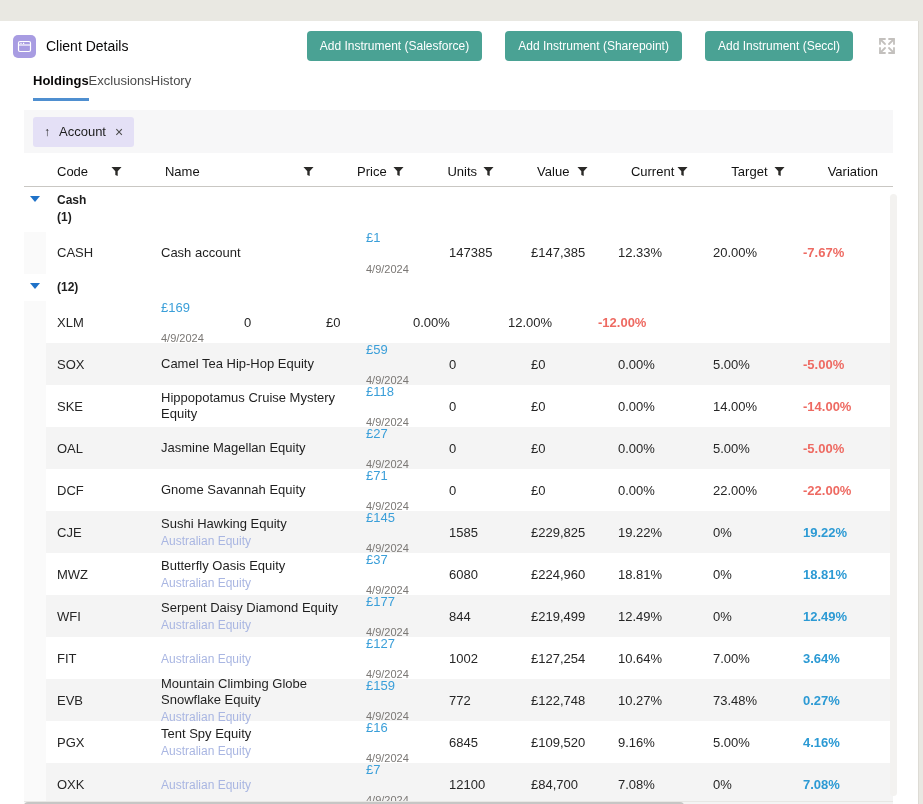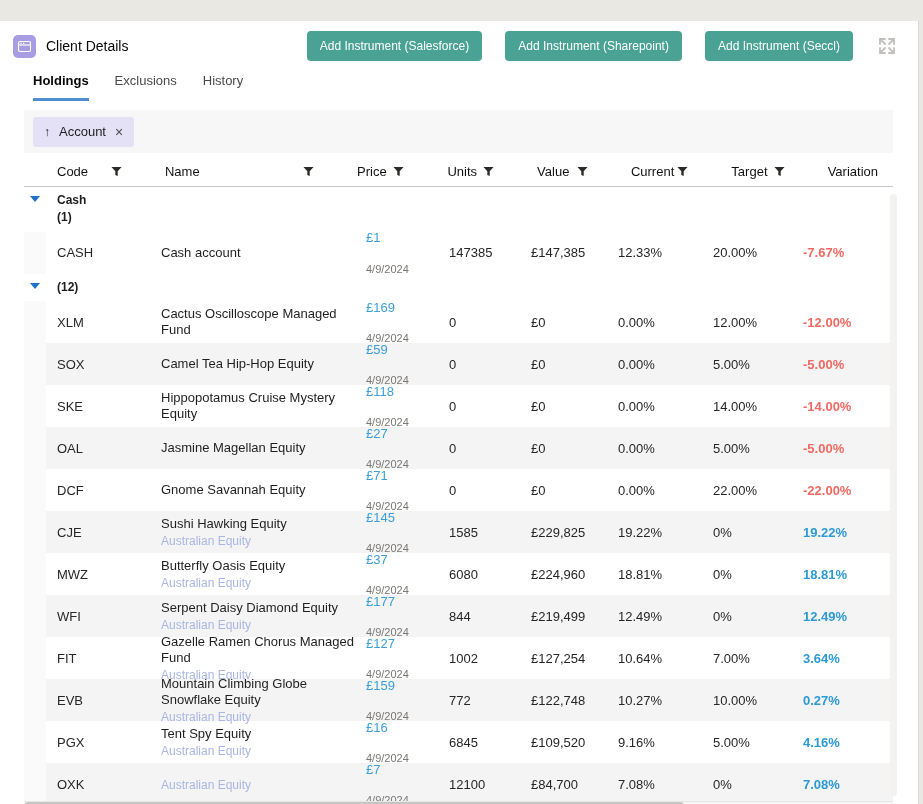--- a/index.html
+++ b/index.html
@@ -29,21 +29,21 @@
   }
   .hdr-title { font-size:14px; color:#080707; }
   .hdr-right { margin-left:auto; display:flex; align-items:center; gap:23px; }
   .btn {
     background:#4aa294; color:#fff; border:none; border-radius:4px;
     font-size:12px; font-family:inherit; padding:8px 13px; cursor:pointer;
     white-space:nowrap;
   }
   .expand { width:18px; height:18px; color:#c3c0bd; margin-left:2px; cursor:pointer; }
   
-  .tabs { display:flex; gap:26px; padding-left:33px; margin-top:2px; }
+  .tabs { display:flex; padding-left:33px; margin-top:2px; }
   .tab { font-size:13px; color:#4a4a4a; padding-bottom:10px; cursor:pointer; border-bottom:3px solid transparent; }
   .tab.active { color:#080707; font-weight:bold; border-bottom-color:#4f8fd0; }
   
   .filterbar {
     margin:9px 25px 0 24px; height:43px;
     background:#f7f7f8; display:flex; align-items:center; padding-left:9px;
   }
   .chip {
     display:inline-flex; align-items:center; gap:9px;
     background:#e4e0f6; border-radius:3px; height:30px; padding:0 11px;
@@ -225,23 +225,20 @@
           <span class="caret"></span>
         </div>
         <div class="glabels">
           <div>(12)</div>
         </div>
       </div>
       <div class="drow">
         <div class="gutter"></div>
         <div class="cell-area">
           <div class="cell c-code">XLM</div>
-          <div class="cell c-name">
-            <div class="name-main">Cactus Oscilloscope Managed Fund</div>
-          </div>
           <div class="cell c-price">
             <div class="price-link">£169</div>
             <div class="price-date">4/9/2024</div>
           </div>
           <div class="cell c-units">0</div>
           <div class="cell c-value">£0</div>
           <div class="cell c-current">0.00%</div>
           <div class="cell c-target">12.00%</div>
           <div class="cell c-variation neg">-12.00%</div>
         </div>
@@ -373,21 +370,20 @@
           <div class="cell c-current">12.49%</div>
           <div class="cell c-target">0%</div>
           <div class="cell c-variation pos">12.49%</div>
         </div>
       </div>
       <div class="drow">
         <div class="gutter"></div>
         <div class="cell-area">
           <div class="cell c-code">FIT</div>
           <div class="cell c-name">
-            <div class="name-main">Gazelle Ramen Chorus Managed Fund</div>
             <div class="name-sub">Australian Equity</div>
           </div>
           <div class="cell c-price">
             <div class="price-link">£127</div>
             <div class="price-date">4/9/2024</div>
           </div>
           <div class="cell c-units">1002</div>
           <div class="cell c-value">£127,254</div>
           <div class="cell c-current">10.64%</div>
           <div class="cell c-target">7.00%</div>
@@ -402,21 +398,21 @@
             <div class="name-main">Mountain Climbing Globe Snowflake Equity</div>
             <div class="name-sub">Australian Equity</div>
           </div>
           <div class="cell c-price">
             <div class="price-link">£159</div>
             <div class="price-date">4/9/2024</div>
           </div>
           <div class="cell c-units">772</div>
           <div class="cell c-value">£122,748</div>
           <div class="cell c-current">10.27%</div>
-          <div class="cell c-target">10.00%</div>
+          <div class="cell c-target">73.48%</div>
           <div class="cell c-variation pos">0.27%</div>
         </div>
       </div>
       <div class="drow">
         <div class="gutter"></div>
         <div class="cell-area">
           <div class="cell c-code">PGX</div>
           <div class="cell c-name">
             <div class="name-main">Tent Spy Equity</div>
             <div class="name-sub">Australian Equity</div>

